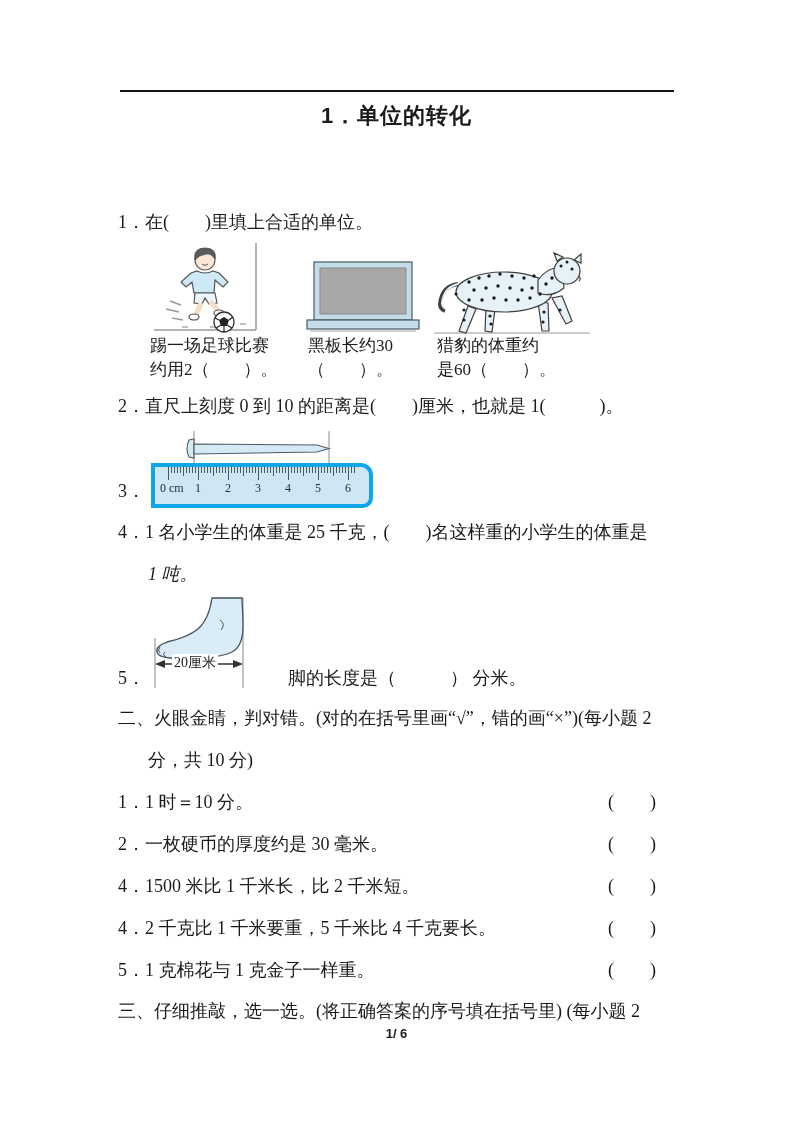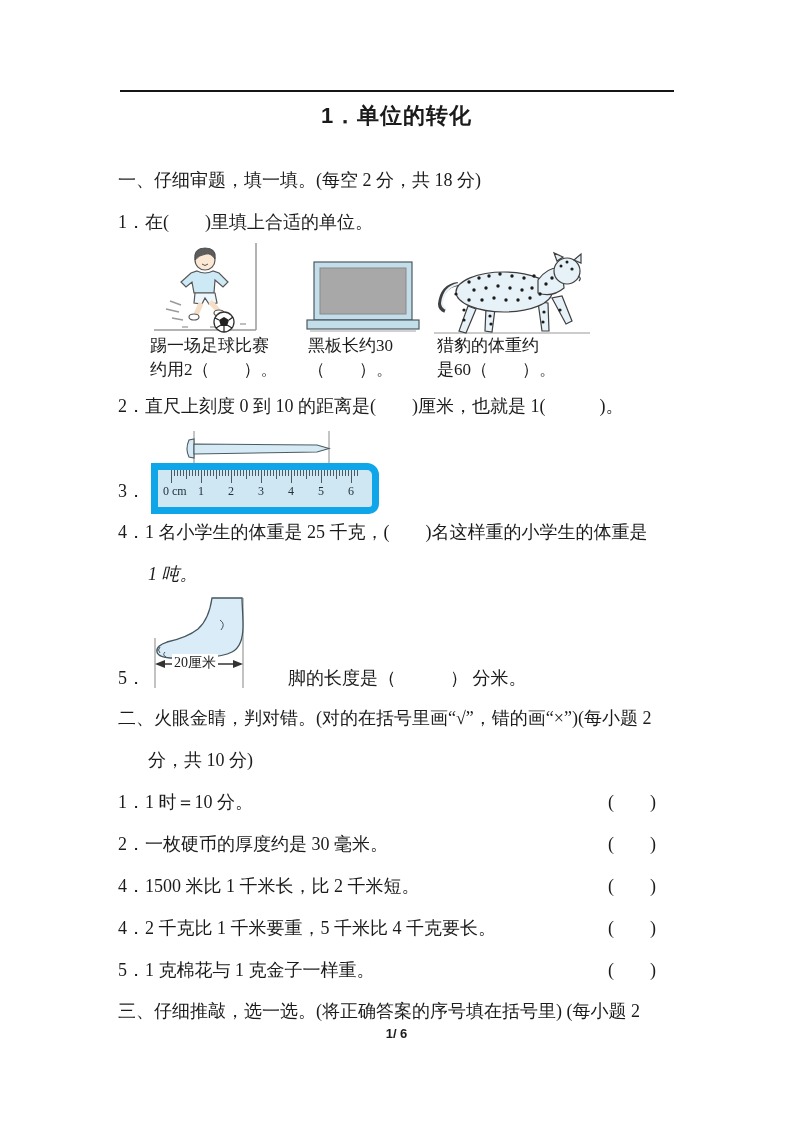--- a/index.html
+++ b/index.html
@@ -8,42 +8,41 @@
   .abs{position:absolute;}
   .txt{font-size:18px;line-height:25px;white-space:nowrap;}
   .cap{font-size:17px;line-height:24px;white-space:nowrap;}
   .title{width:100%;text-align:center;font-family:"Liberation Sans","DejaVu Sans",sans-serif;
          font-weight:bold;font-size:22px;letter-spacing:1px;}
   .topline{background:#151515;height:2px;}
   .footer{width:100%;text-align:center;font-family:"Liberation Sans","DejaVu Sans",sans-serif;
           font-weight:bold;font-size:13px;}
   
   .ruler-body{position:absolute;left:0;top:32px;width:214px;height:37px;background:#cfe7f3;
-              border:7px solid #0ea5e9;border-radius:0 12px 10px 0;}
+              border:4px solid #0ea5e9;border-radius:0 12px 10px 0;}
   .tick{position:absolute;left:13px;top:0;}
   .t-mm{width:187px;height:6px;
         background:repeating-linear-gradient(to right,#4a5a62 0,#4a5a62 1px,transparent 1px,transparent 3px);}
   .t-half{width:186px;height:9px;
         background:repeating-linear-gradient(to right,#4a5a62 0,#4a5a62 1px,transparent 1px,transparent 15px);}
   .t-cm{width:185px;height:13px;
         background:repeating-linear-gradient(to right,#4a5a62 0,#4a5a62 1px,transparent 1px,transparent 30px);}
   .rlab{position:absolute;top:14px;font-size:12px;color:#22313a;white-space:nowrap;}
   .rnum{width:14px;text-align:center;}
   .footlabel{position:absolute;left:22px;top:62px;background:#ffffff;padding:0 2px;
              font-size:14px;white-space:nowrap;}
 </style>
 </head>
 <body>
 
 <div id="page">
 
   <div class="abs topline" style="left:120px;top:90px;width:554px;"></div>
   <div class="abs title" style="left:0;top:101px;">1．单位的转化</div>
 
-  <div class="abs txt" style="left:118px;top:168px;">一、仔细审题，填一填。(每空 2 分，共 18 分)</div>
   <div class="abs txt" style="left:118px;top:210px;">1．在(　　)里填上合适的单位。</div>
 
   <svg class="abs" style="left:152px;top:243px;" width="110" height="92" viewBox="0 0 110 92">
     <line x1="104" y1="0" x2="104" y2="87" stroke="#9a9a9a" stroke-width="1.5"></line>
     <line x1="2" y1="87" x2="104" y2="87" stroke="#9a9a9a" stroke-width="1.5"></line>
     <path d="M18,58 l11,4 M14,66 l13,3 M20,75 l11,2" stroke="#9a9a9a" stroke-width="1.5" fill="none"></path>
     <path d="M30,84 l6,0 M58,84 l6,0 M88,81 l6,0" stroke="#aaaaaa" stroke-width="1.5"></path>
     <circle cx="53" cy="17" r="10" fill="#fbe7d4" stroke="#555" stroke-width="1.2"></circle>
     <path d="M43,17 q-2,-12 10,-12 q12,0 10,11 q-4,-6 -9,-5 q-7,1 -11,6 z" fill="#5c5c5c" stroke="#444" stroke-width="0.8"></path>
     <path d="M50,21 q3,3 6,0" stroke="#555" fill="none" stroke-width="1"></path>

